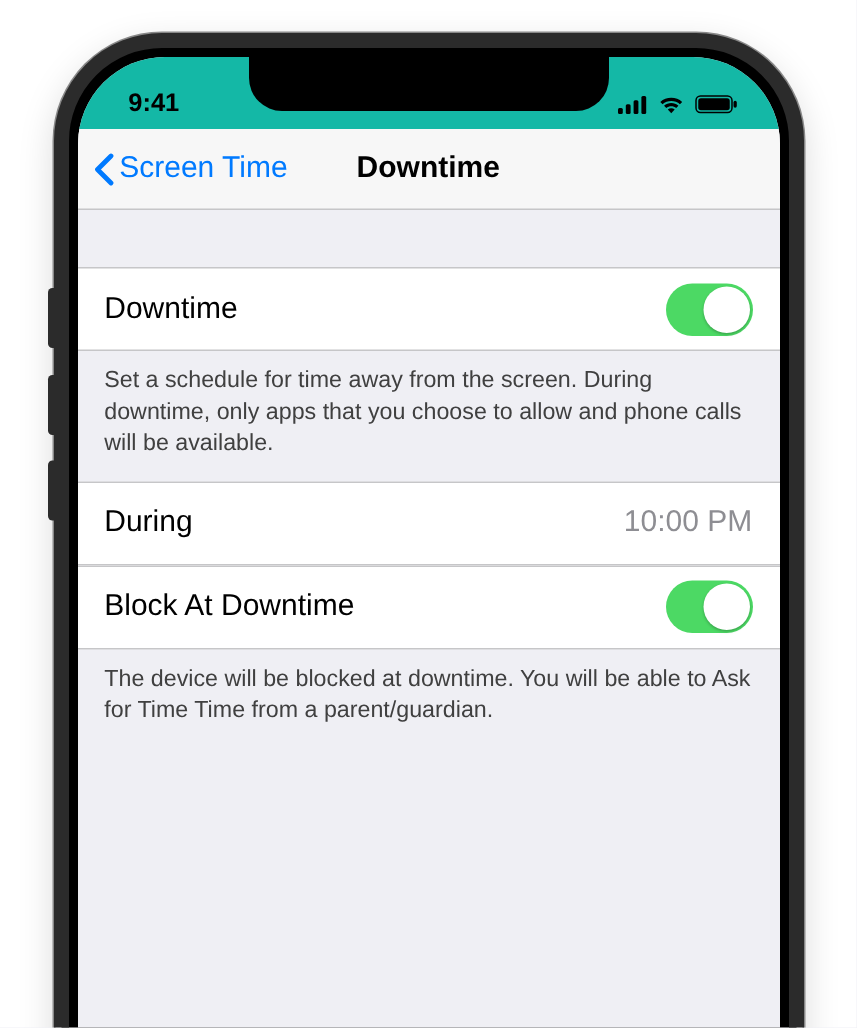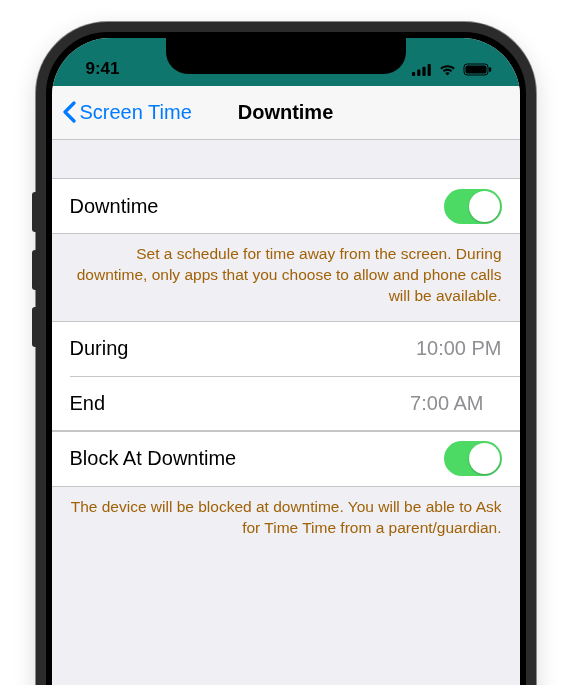--- a/index.html
+++ b/index.html
@@ -55,34 +55,34 @@
       z-index: 10;
     }
     .status-bar {
       height: 48px;
       display: flex;
       justify-content: space-between;
       align-items: center;
       padding: 14px 28px 0 34px;
       font-size: 17px;
       font-weight: 600;
-      background: #0f766e;
+      background: #14b8a6;
     }
     .status-right { display: flex; align-items: center; gap: 6px; }
     .nav-bar {
       height: 54px;
       background: #f7f7f7;
       border-bottom: 1px solid #c6c6c8;
       position: relative;
       display: flex;
       align-items: center;
     }
     .back-button {
       display: flex;
-      align-items: flex-start;
+      align-items: flex-end;
       color: #007aff;
       font-size: 20px;
       padding-left: 10px;
       gap: 4px;
     }
     .nav-title {
       position: absolute;
       left: 0; right: 0;
       text-align: center;
       font-size: 20px;
@@ -105,22 +105,21 @@
       font-size: 20px;
       color: #000;
     }
     .row + .row { border-top: 1px solid #c6c6c8; margin-left: 18px; padding-left: 0; }
     .row + .row .row-right { padding-right: 18px; }
     .value { color: #8e8e93; font-size: 20px; margin-left: 28px; }
     .footer-note {
       padding: 10px 18px 14px 18px;
       font-size: 15.5px;
       line-height: 1.35;
-      color: #a16207;
-      text-align: right;
+      color: #404040;
     }
     .toggle {
       width: 58px;
       height: 35px;
       border-radius: 20px;
       position: relative;
       background: #4cd964;
     }
     .toggle .knob {
       position: absolute;
@@ -183,24 +182,20 @@
             </div>
         </div>
       </div>
       <div class="footer-note">Set a schedule for time away from the screen. During downtime, only apps that you choose to allow and phone calls will be available.</div>
 
       <div class="section">
         <div class="row">
           <span>During</span>
           <span class="value">10:00 PM</span>
         </div>
-        <div class="row">
-          <span>End</span>
-          <span class="value row-right">7:00 AM</span>
-        </div>
       </div>
 
       <div class="section">
         <div class="row">
           <span>Block At Downtime</span>
           <div class="toggle">
               <div class="knob"></div>
             </div>
         </div>
       </div>

